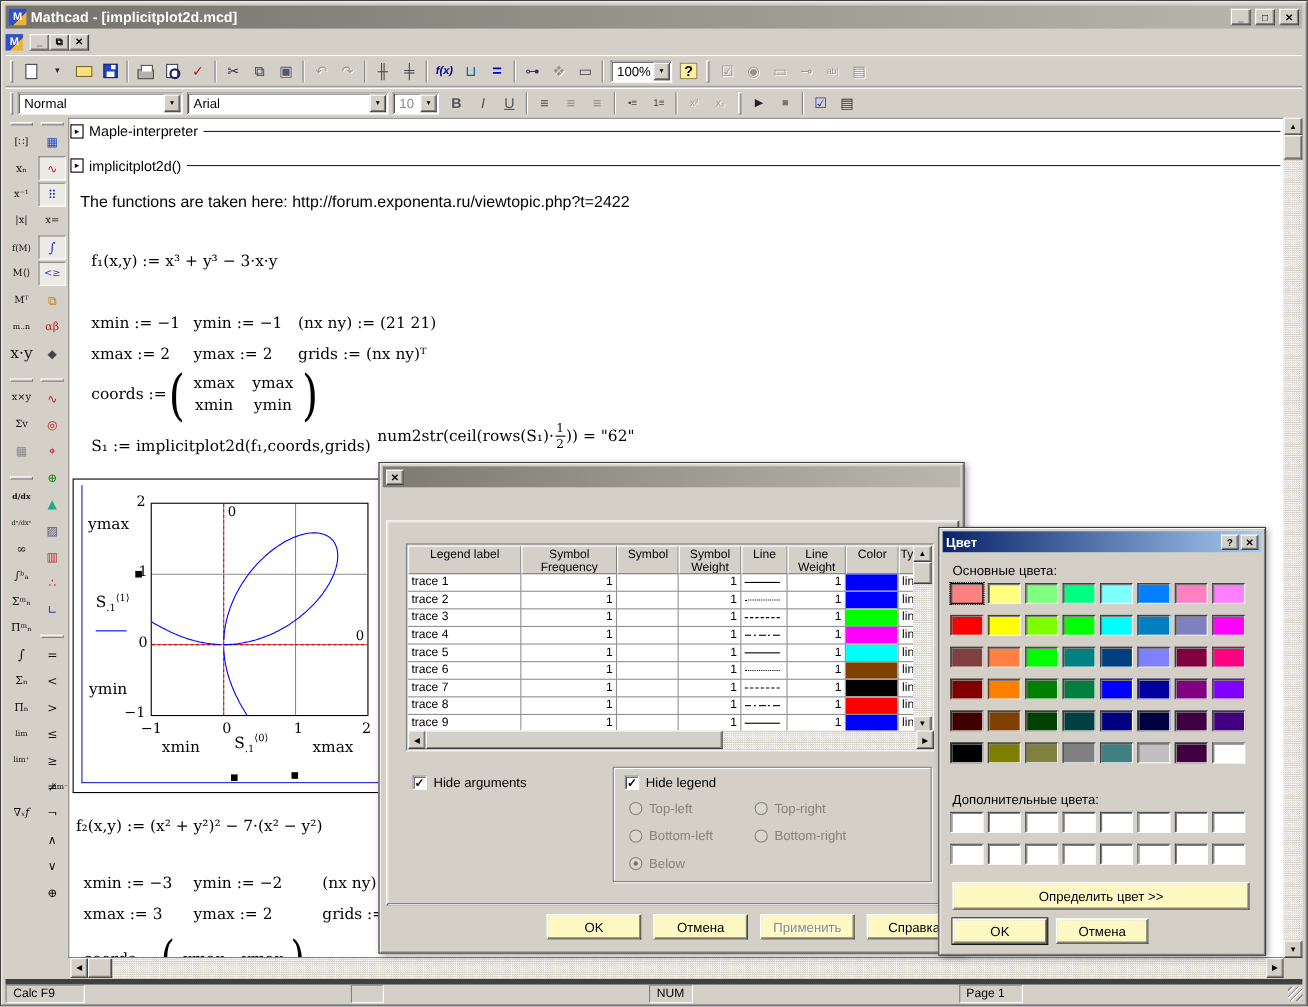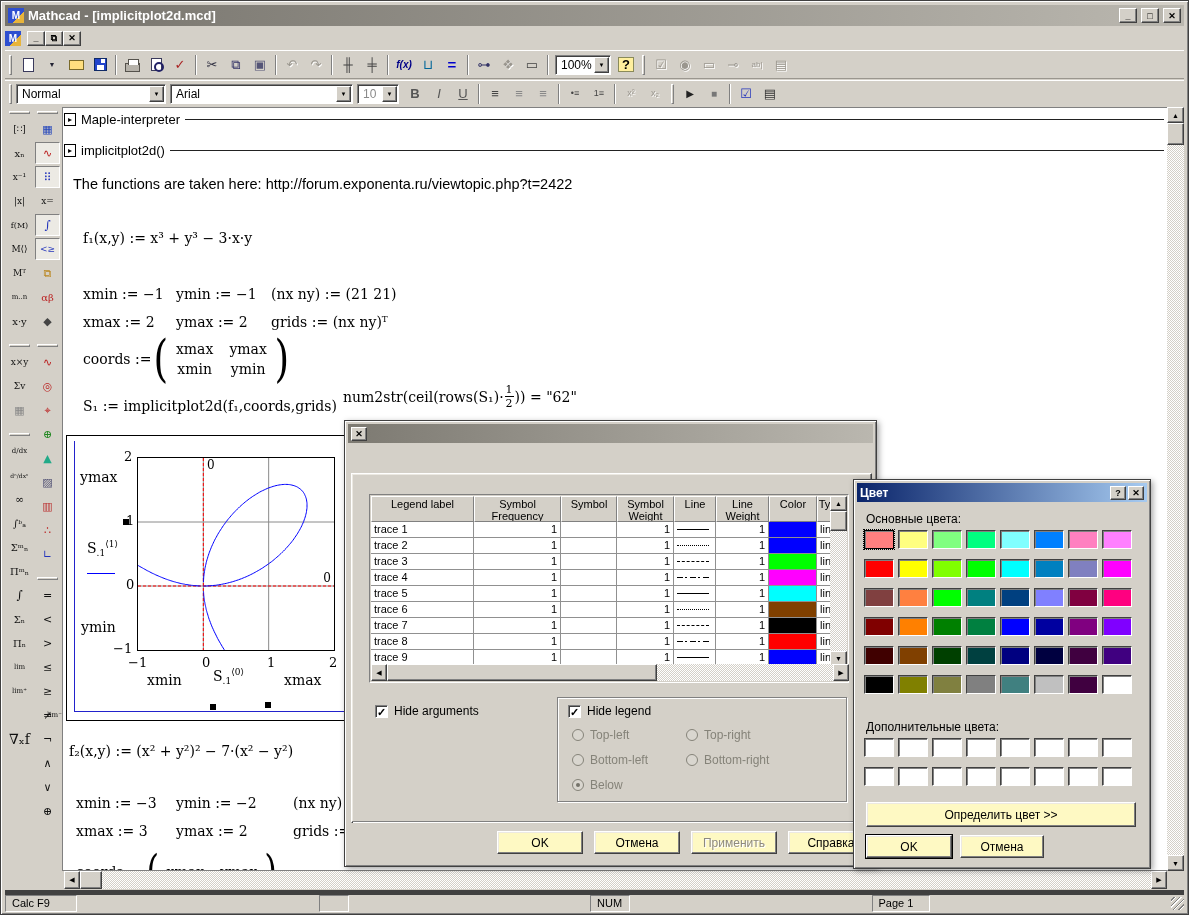--- a/index.html
+++ b/index.html
@@ -315,41 +315,41 @@
       <div class="palcol c1" id="palcol1">
           <div class="palgrip"></div>
           <div class="palbtn" style="font-size: 9px;">[∷]</div>
           <div class="palbtn" style="font-size: 10px;">xₙ</div>
           <div class="palbtn" style="font-size: 9px;">x⁻¹</div>
           <div class="palbtn" style="font-size: 9px;">|x|</div>
           <div class="palbtn" style="font-size: 8px;">f(M)</div>
           <div class="palbtn" style="font-size: 9px;">M⟨⟩</div>
           <div class="palbtn" style="font-size: 9px;">Mᵀ</div>
           <div class="palbtn" style="font-size: 7px;">m..n</div>
-          <div class="palbtn" style="font-size: 10px;">x·y</div>
+          <div class="palbtn" style="font-size: 14px;">x·y</div>
           <div class="palsep"></div>
           <div class="palgrip"></div>
           <div class="palbtn" style="font-size: 9px;">x×y</div>
           <div class="palbtn" style="font-size: 9px;">Σv</div>
           <div class="palbtn" style="color: rgb(136, 136, 136);">▦</div>
           <div class="palsep"></div>
           <div class="palgrip"></div>
-          <div class="palbtn" style="font-size: 7px;">d/dx</div>
+          <div class="palbtn" style="font-size: 7px; font-weight: bold;">d/dx</div>
           <div class="palbtn" style="font-size: 6px;">dⁿ/dxⁿ</div>
           <div class="palbtn" style="font-size: 11px;">∞</div>
           <div class="palbtn" style="font-size: 10px;">∫ᵇₐ</div>
           <div class="palbtn" style="font-size: 10px;">Σᵐₙ</div>
           <div class="palbtn" style="font-size: 10px;">Πᵐₙ</div>
           <div class="palbtn" style="font-size: 12px;">∫</div>
           <div class="palbtn" style="font-size: 10px;">Σₙ</div>
           <div class="palbtn" style="font-size: 10px;">Πₙ</div>
           <div class="palbtn" style="font-size: 7px;">lim</div>
           <div class="palbtn" style="font-size: 7px;">lim⁺</div>
           <div class="palbtn" style="font-size: 7px; margin-left: 36px;">lim⁻</div>
-          <div class="palbtn" style="font-size: 14px;">∇ₓf</div>
+          <div class="palbtn" style="font-size: 10px; font-style: italic;">∇ₓf</div>
         </div>
       <div class="palcol c2" id="palcol2">
           <div class="palgrip"></div>
           <div class="palbtn" style="color: rgb(34, 68, 187);">▦</div>
           <div class="palbtn pressed" style="color: rgb(187, 34, 34);">∿</div>
           <div class="palbtn pressed" style="color: rgb(34, 51, 187);">⠿</div>
           <div class="palbtn" style="font-size: 9px;">x=</div>
           <div class="palbtn pressed" style="color: rgb(34, 51, 187); font-size: 12px;">∫</div>
           <div class="palbtn pressed" style="color: rgb(34, 51, 187); font-size: 9px;">&lt;≥</div>
           <div class="palbtn" style="color: rgb(187, 136, 34);">⧉</div>

